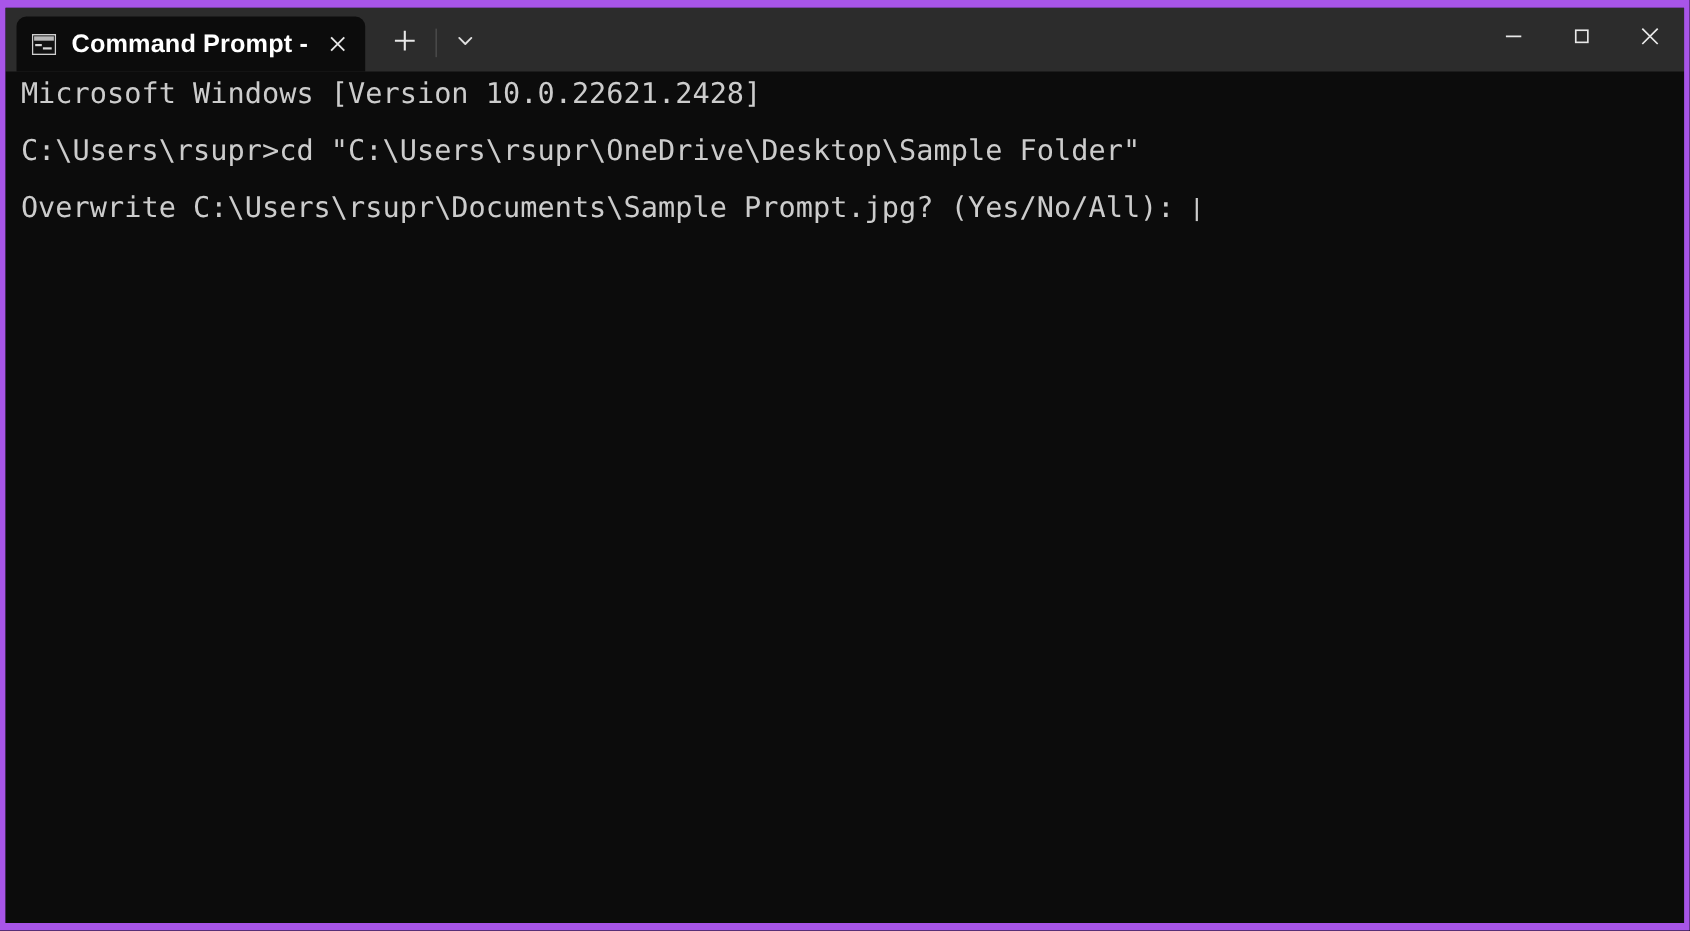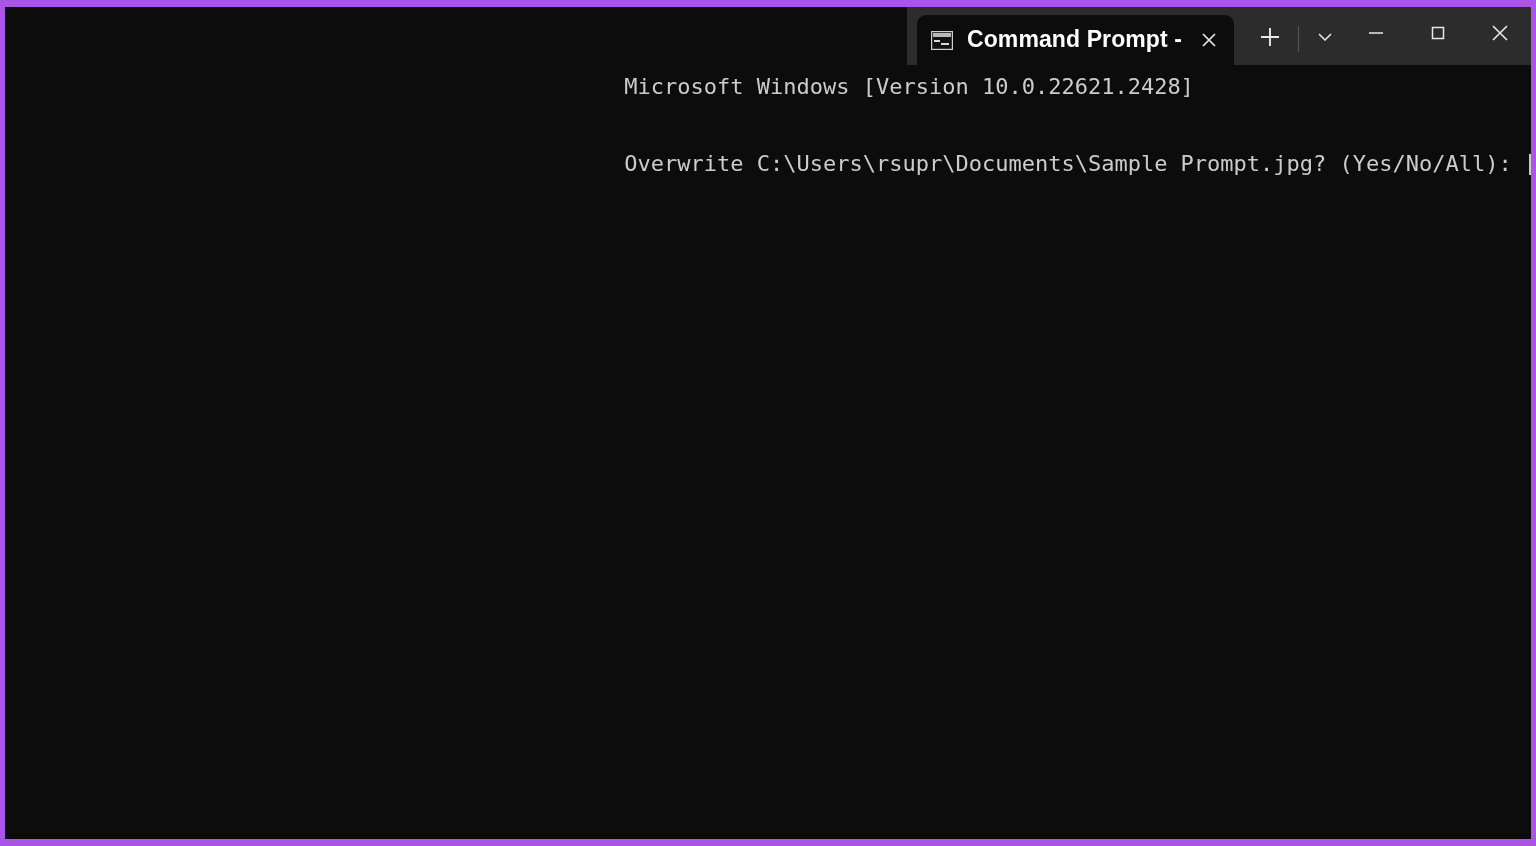--- a/index.html
+++ b/index.html
@@ -21,21 +21,20 @@
     height: 846px;
     box-sizing: border-box;
     border-top: 7px solid #a855e8;
     border-bottom: 7px solid #a855e8;
     border-left: 5px solid #a855e8;
     border-right: 5px solid #a855e8;
     background: #0c0c0c;
     display: flex;
     flex-direction: column;
     overflow: hidden;
-    align-items: flex-end;
   }
 
   
   #titlebar {
     position: relative;
     height: 58px;
     flex: 0 0 58px;
     background: #2c2c2c;
     display: flex;
     align-items: flex-end;
@@ -147,21 +146,21 @@
   #terminal {
     flex: 1 1 auto;
     background: #0c0c0c;
     padding: 9px 0 0 14px;
     box-sizing: border-box;
     overflow: hidden;
   }
 
   .term-line {
     font-family: "DejaVu Sans Mono", "Liberation Mono", monospace;
-    font-size: 22px;
+    font-size: 26px;
     line-height: 25.7px;
     color: #cccccc;
     white-space: pre;
     letter-spacing: 0px;
     height: 25.7px;
   }
 
   .term-line.blank { color: transparent; }
 
   .cursor {
@@ -241,17 +240,18 @@
           </svg>
         </span>
       </div>
     </div>
 
   </div>
 
   <div id="terminal">
     <div class="term-line">Microsoft Windows [Version 10.0.22621.2428]</div>
     <div class="term-line blank"></div>
+    <div class="term-line">C:\Users\rsupr&gt;cd "C:\Users\rsupr\OneDrive\Desktop\Sample Folder"</div>
     <div class="term-line blank"></div>
     <div class="term-line"><span>Overwrite C:\Users\rsupr\Documents\Sample Prompt.jpg? (Yes/No/All): </span><span class="cursor"></span></div>
   </div>
 
 </div>
 
 </body></html>

